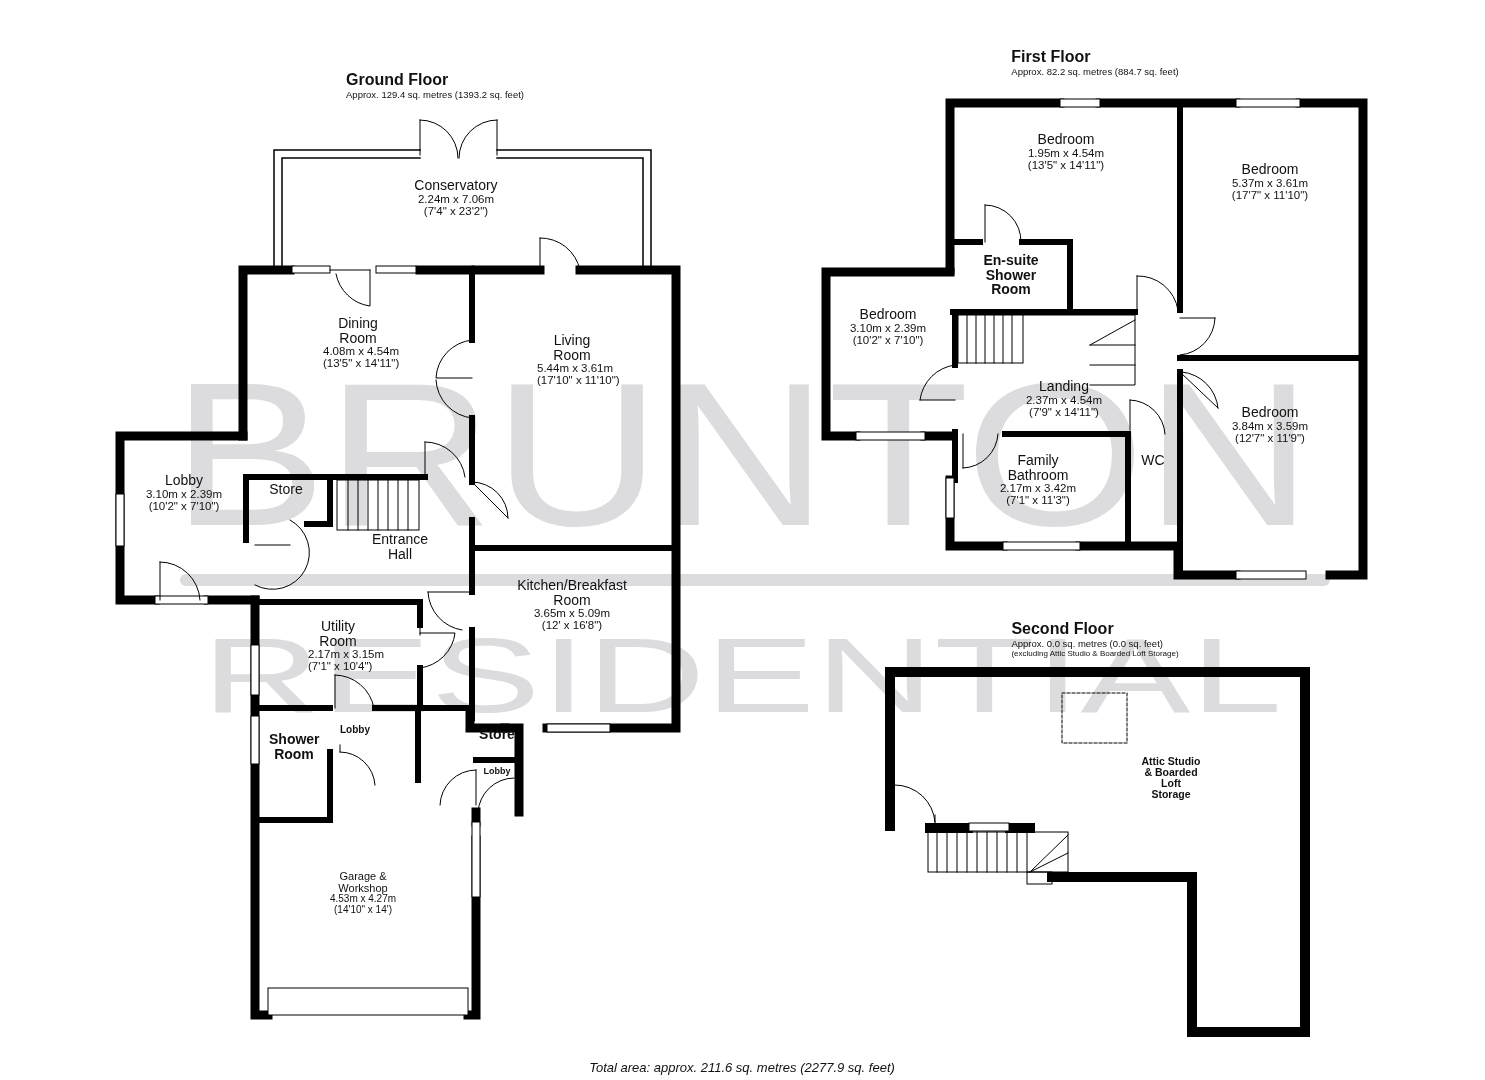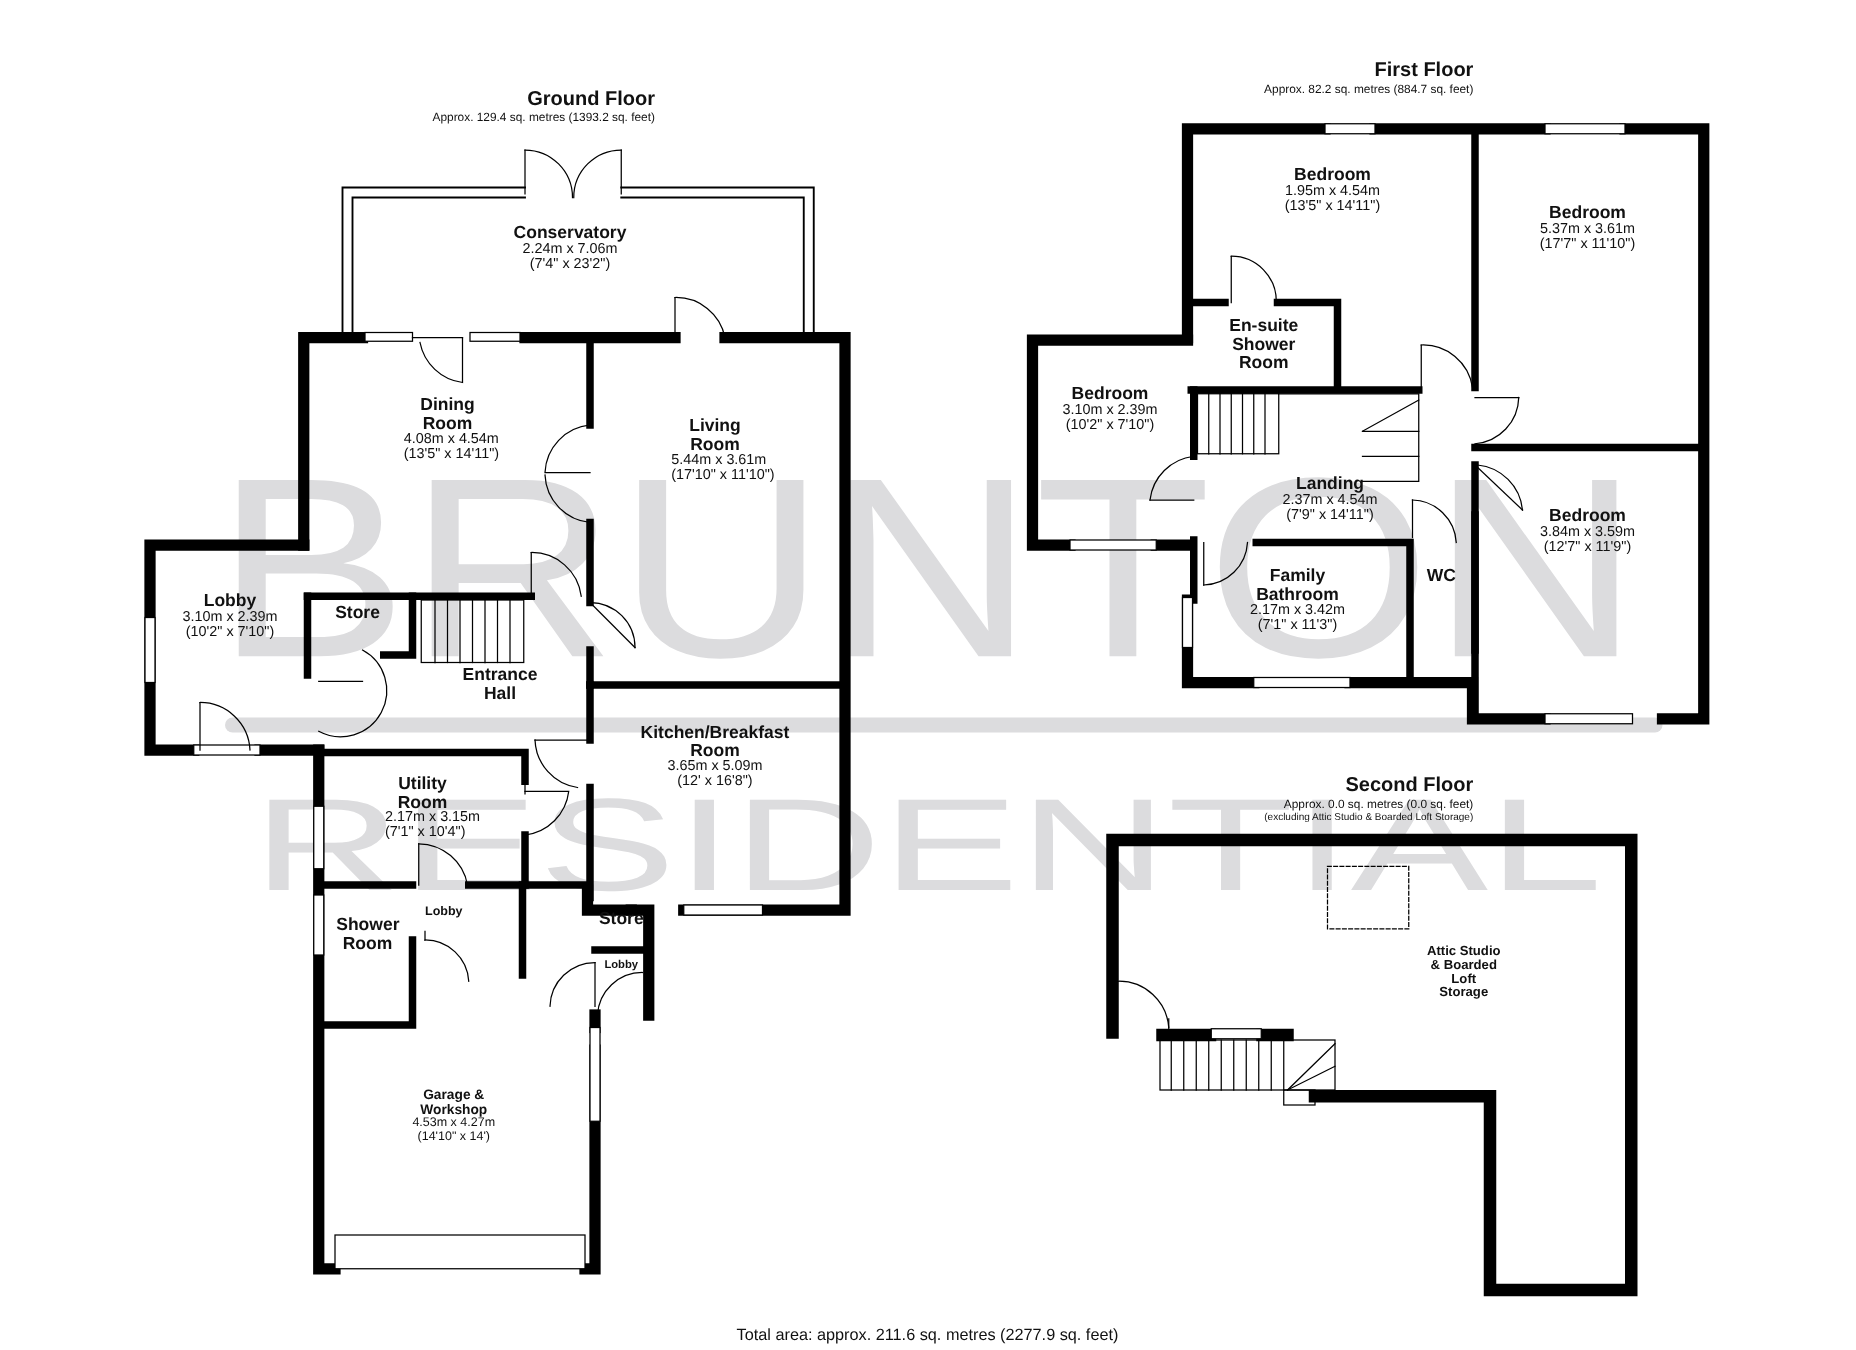--- a/index.html
+++ b/index.html
@@ -1,26 +1,26 @@
 <!DOCTYPE html>
 <html><head>
 <meta charset="utf-8">
 <style>
   html,body{margin:0;padding:0;background:#ffffff;}
   body{width:1485px;height:1080px;position:relative;overflow:hidden;font-family:"Liberation Sans",sans-serif;color:#111;}
   svg{position:absolute;left:0;top:0;}
   .wm{font-family:"Liberation Sans",sans-serif;fill:#dcdcde;}
   .lbl{position:absolute;text-align:center;white-space:nowrap;line-height:1.05;transform:translateX(-50%);}
-  .nm{font-weight:bold;font-size:14px;display:block;}
+  .nm{font-weight:normal;font-size:14px;display:block;}
   .nm-s{font-weight:bold;font-size:14px;display:block;}
   .dm{font-size:11.5px;display:block;}
-  .ftitle{position:absolute;text-align:right;transform:translateX(-50%);white-space:nowrap;}
+  .ftitle{position:absolute;text-align:left;transform:translateX(-50%);white-space:nowrap;}
   .ftitle .t{font-weight:bold;font-size:16px;display:block;}
   .ftitle .s{font-size:9.5px;display:block;}
-  .total{position:absolute;left:742px;top:1060px;transform:translateX(-50%);font-size:13px;white-space:nowrap;}
+  .total{position:absolute;left:742px;top:1060px;transform:translateX(-50%);font-size:13px;white-space:nowrap;font-style:italic;}
 </style>
 </head>
 <body>
 
 <svg width="1485" height="1080">
   <text class="wm" x="742" y="525" text-anchor="middle" font-size="205" textLength="1140" lengthAdjust="spacingAndGlyphs">BRUNTON</text>
   <rect x="180" y="574" width="1150" height="12" fill="#dcdcde" rx="6"></rect>
   <text class="wm" x="742" y="712" text-anchor="middle" font-size="105" textLength="1080" lengthAdjust="spacingAndGlyphs">RESIDENTIAL</text>
 </svg>
 

